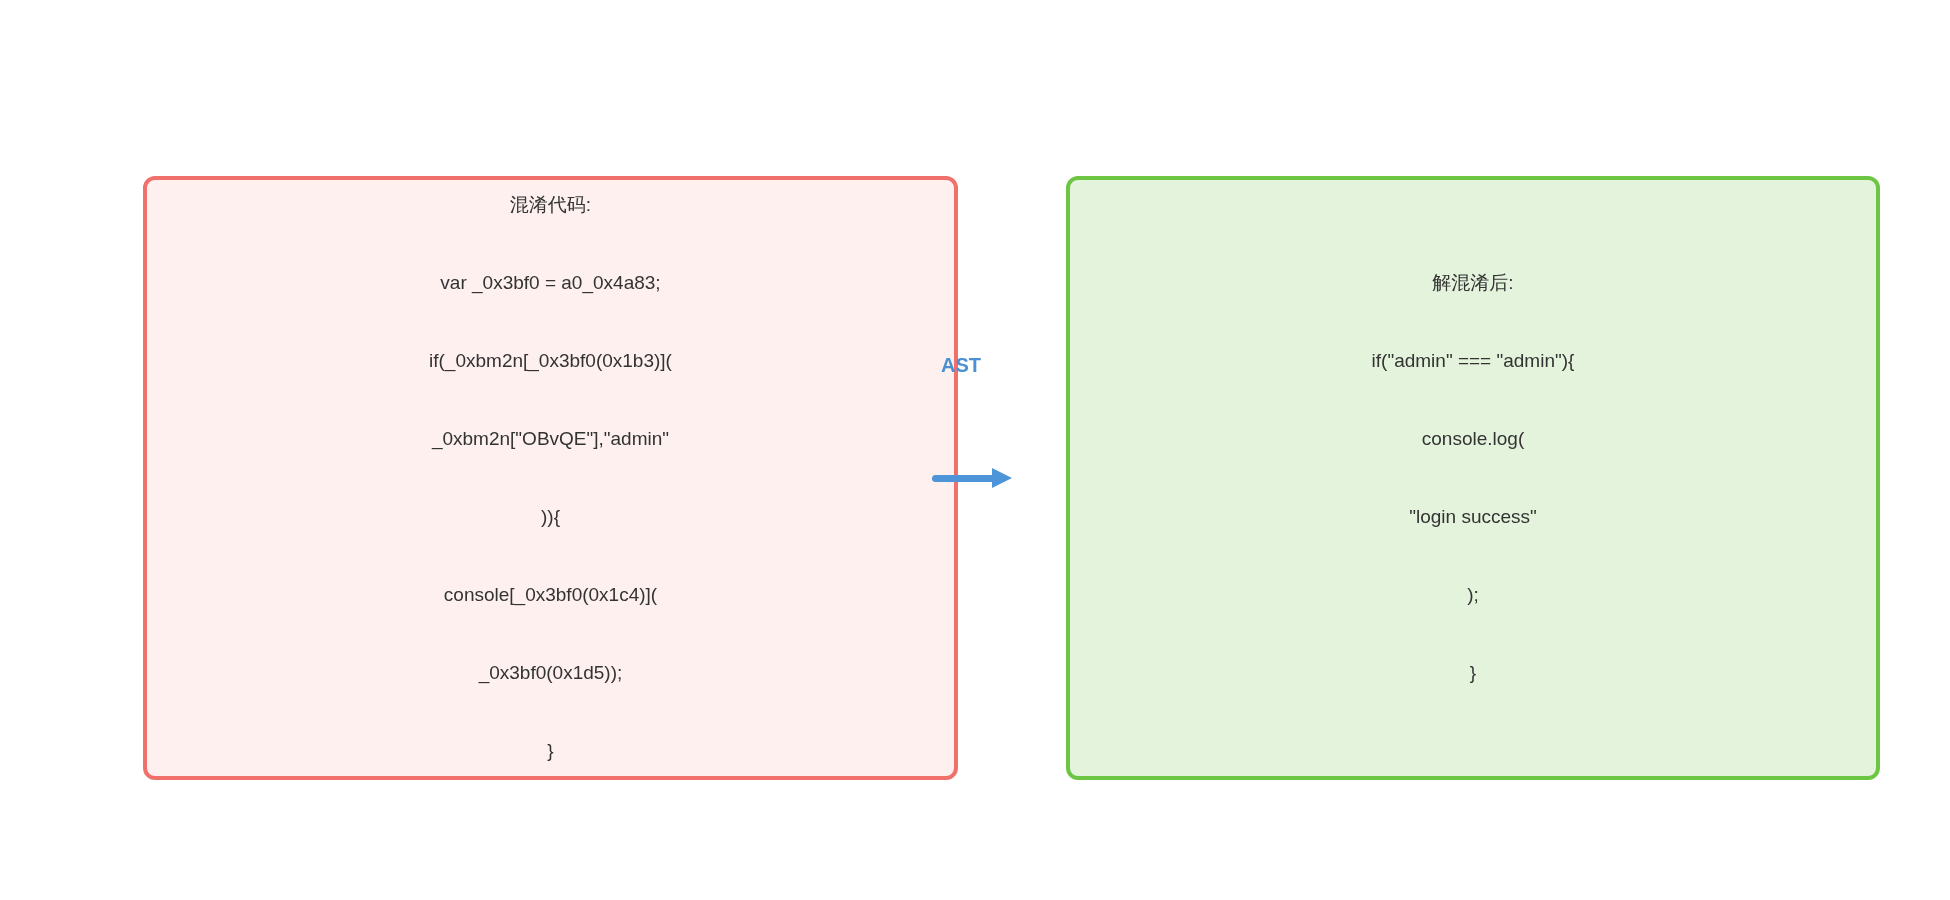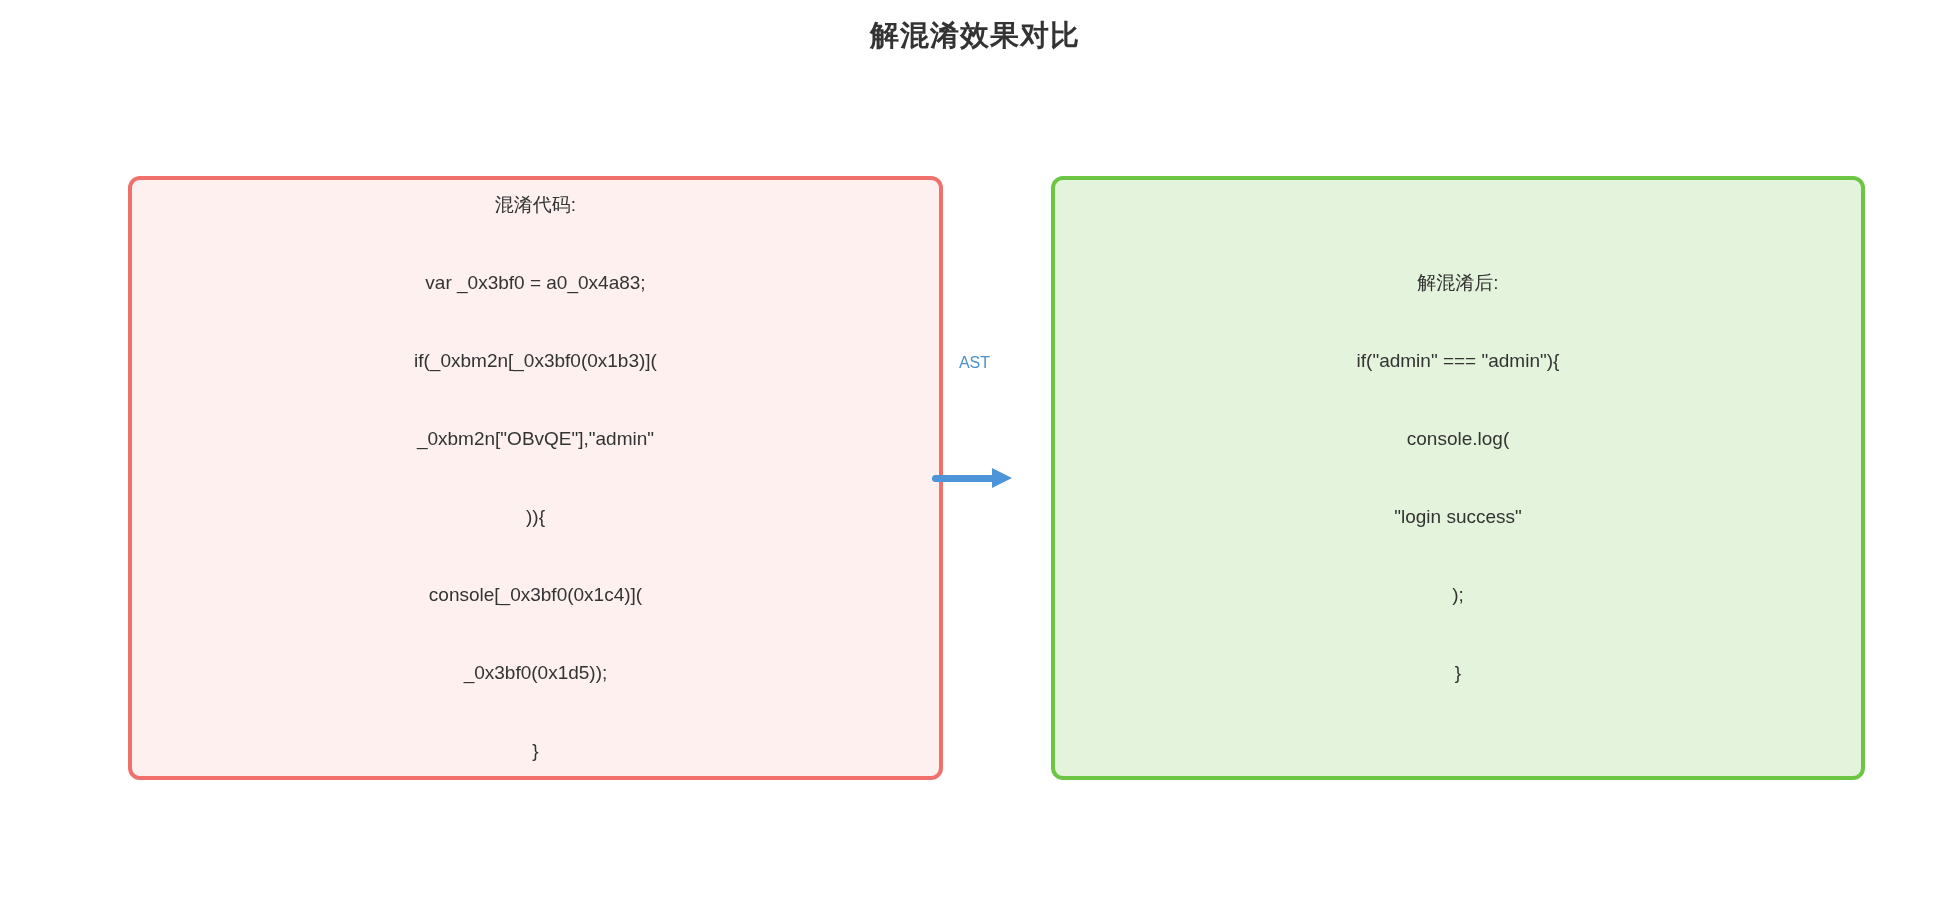--- a/index.html
+++ b/index.html
@@ -34,20 +34,21 @@
     letter-spacing: 1px;
   }
   .node {
     position: absolute;
     top: 176px;
     height: 604px;
     border-radius: 12px;
     display: flex;
     align-items: center;
     justify-content: center;
+    margin-left: 15px;
   }
   .node-left {
     left: 128px;
     width: 815px;
     background: var(--left-box-bg);
     border: 4px solid var(--left-box-border);
   }
   .node-right {
     left: 1051px;
     width: 814px;
@@ -59,23 +60,22 @@
     font-size: 19px;
     line-height: 26px;
     color: var(--code-text);
     white-space: pre;
   }
   .edge-label {
     position: absolute;
     left: 941px;
     top: 354px;
     width: 67px;
-    text-align: center;
-    font-size: 16px;
-    font-weight: normal;
+    font-size: 20px;
+    font-weight: bold;
     color: var(--edge-label);
   }
   .arrow-line {
     position: absolute;
     left: 932px;
     top: 475px;
     width: 64px;
     height: 7px;
     border-radius: 3.5px;
     background: var(--arrow);
@@ -88,21 +88,20 @@
     border-left: 20px solid var(--arrow);
     border-top: 10.5px solid transparent;
     border-bottom: 10.5px solid transparent;
   }
 </style>
 </head>
 <body>
 
 <div class="canvas">
 
-  <div class="diagram-title">解混淆效果对比</div>
 
   <div class="node node-left">
     <div class="code-lines">
       <div>混淆代码:</div>
       <div>var _0x3bf0 = a0_0x4a83;</div>
       <div>if(_0xbm2n[_0x3bf0(0x1b3)](</div>
       <div>_0xbm2n["OBvQE"],"admin"</div>
       <div>)){</div>
       <div>console[_0x3bf0(0x1c4)](</div>
       <div>_0x3bf0(0x1d5));</div>

